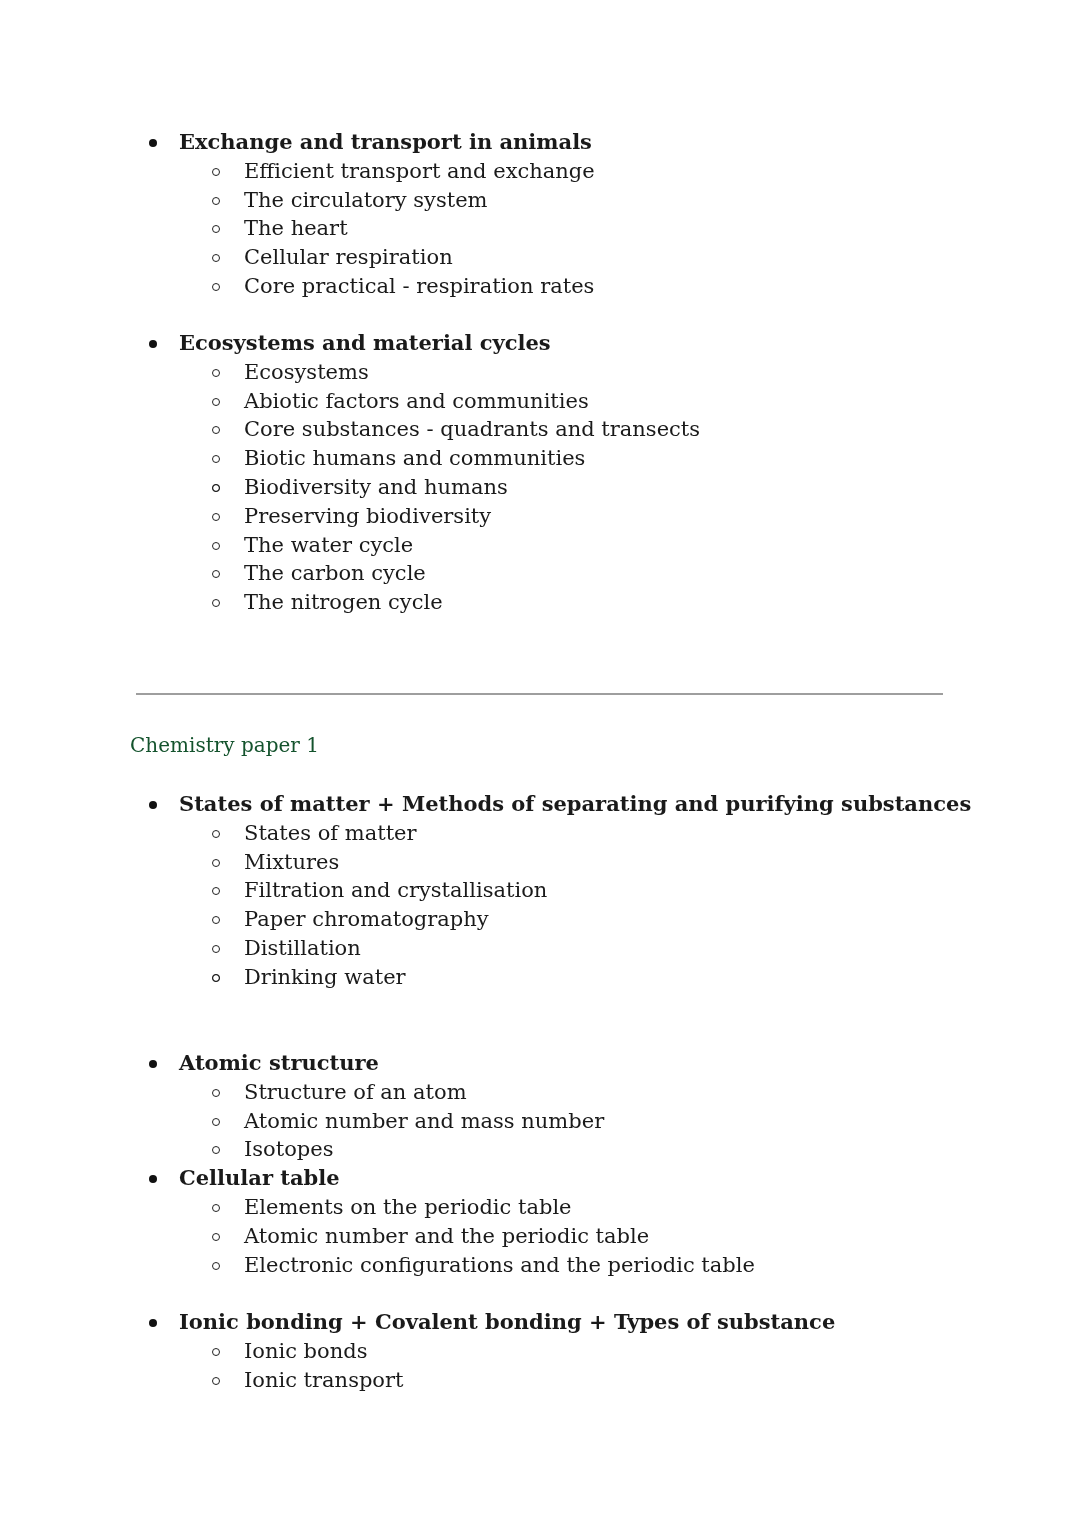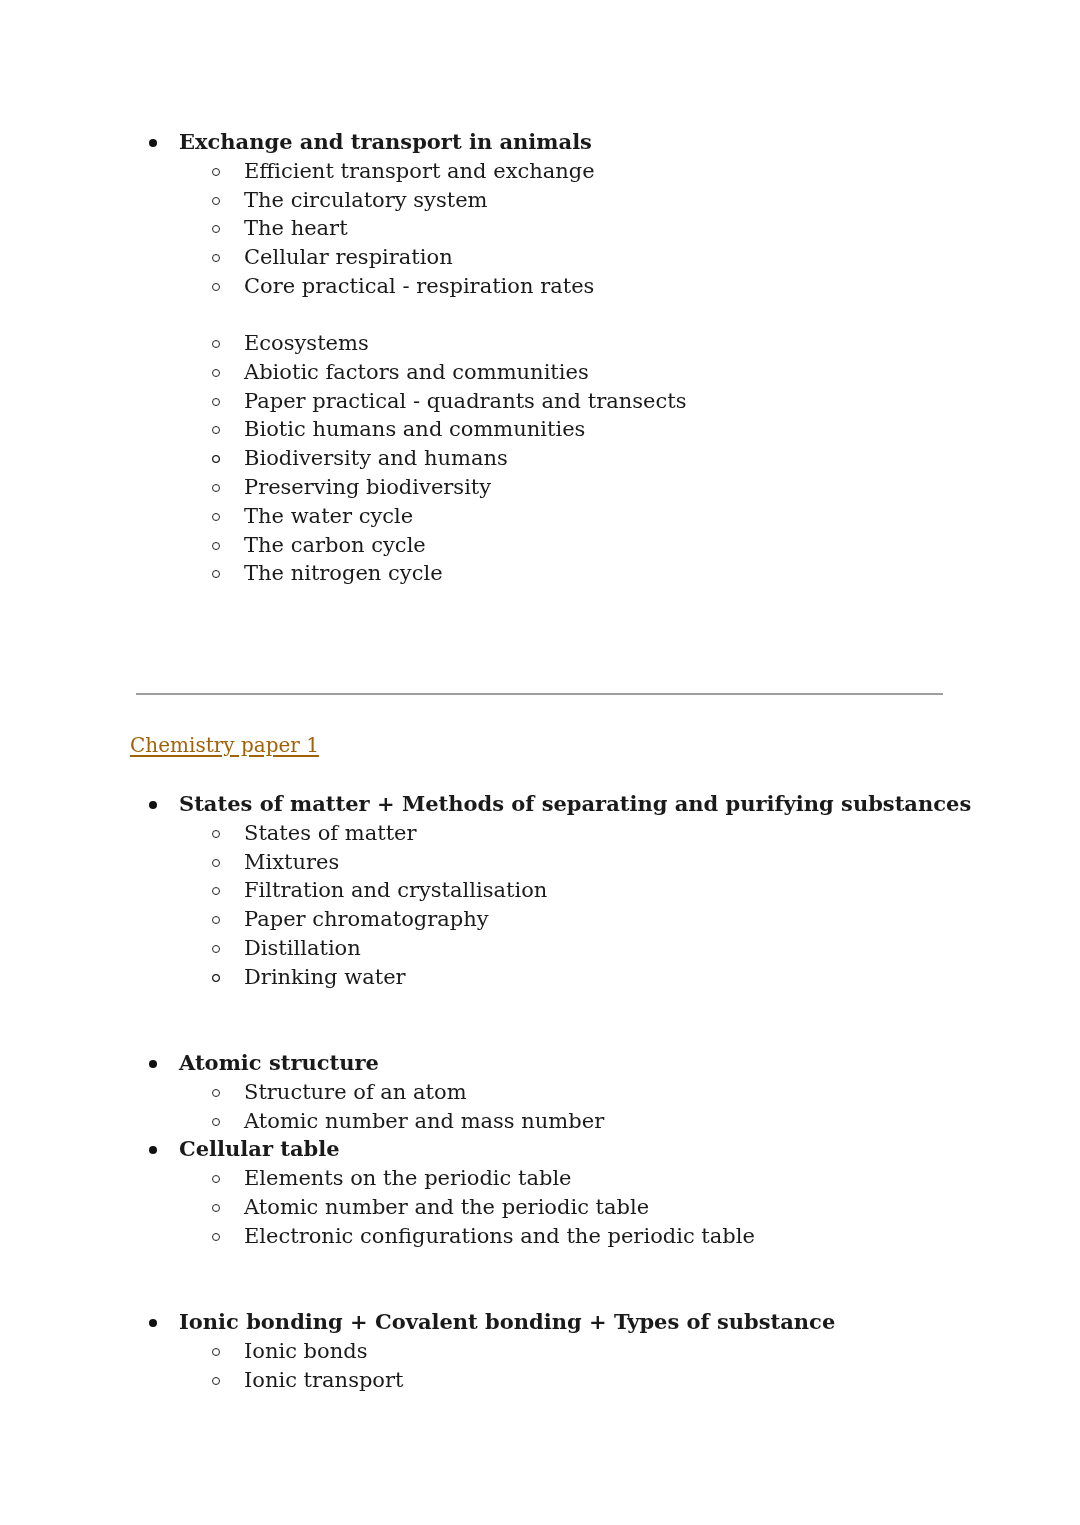--- a/index.html
+++ b/index.html
@@ -25,43 +25,44 @@
   .sub .bullet {
     position: absolute; left: 69px; top: 11px; width: 6px; height: 6px;
     border-radius: 50%; border: 1.3px solid #222; box-sizing: content-box;
   }
   .rule {
     position: absolute; left: 136px; top: 693px; width: 807px; height: 2px;
     background: #9e9e9e;
   }
   .heading-link {
     position: absolute; left: 130px; top: 733px; font-size: 20px;
-    color: #a16207; text-decoration: underline; text-underline-offset: 3px;
+    color: #14532d; text-underline-offset: 3px;
     white-space: nowrap;
     text-align: right;
   }
 </style>
 </head>
 <body>
 
 <div class="page">
 
   <div class="section" style="top:128px;">
     <div class="topic"><span class="bullet"></span><span>Exchange and transport in animals</span></div>
     <div class="sub"><span class="bullet"></span><span>Efficient transport and exchange</span></div>
     <div class="sub"><span class="bullet"></span><span>The circulatory system</span></div>
     <div class="sub"><span class="bullet"></span><span>The heart</span></div>
     <div class="sub"><span class="bullet"></span><span>Cellular respiration</span></div>
     <div class="sub"><span class="bullet"></span><span>Core practical - respiration rates</span></div>
   </div>
 
   <div class="section" style="top:329px;">
+    <div class="topic"><span class="bullet"></span><span>Ecosystems and material cycles</span></div>
     <div class="sub"><span class="bullet"></span><span>Ecosystems</span></div>
     <div class="sub"><span class="bullet"></span><span>Abiotic factors and communities</span></div>
-    <div class="sub"><span class="bullet"></span><span>Paper practical - quadrants and transects</span></div>
+    <div class="sub"><span class="bullet"></span><span>Core substances - quadrants and transects</span></div>
     <div class="sub"><span class="bullet"></span><span>Biotic humans and communities</span></div>
     <div class="sub"><span class="bullet"></span></div>
     <div class="sub"><span class="bullet"></span><span>Biodiversity and humans</span></div>
     <div class="sub"><span class="bullet"></span><span>Preserving biodiversity</span></div>
     <div class="sub"><span class="bullet"></span><span>The water cycle</span></div>
     <div class="sub"><span class="bullet"></span><span>The carbon cycle</span></div>
     <div class="sub"><span class="bullet"></span><span>The nitrogen cycle</span></div>
   </div>
 
   <div class="rule"></div>
@@ -76,20 +77,21 @@
     <div class="sub"><span class="bullet"></span><span>Paper chromatography</span></div>
     <div class="sub"><span class="bullet"></span><span>Distillation</span></div>
     <div class="sub"><span class="bullet"></span></div>
     <div class="sub"><span class="bullet"></span><span>Drinking water</span></div>
   </div>
 
   <div class="section" style="top:1049px;">
     <div class="topic"><span class="bullet"></span><span>Atomic structure</span></div>
     <div class="sub"><span class="bullet"></span><span>Structure of an atom</span></div>
     <div class="sub"><span class="bullet"></span><span>Atomic number and mass number</span></div>
+    <div class="sub"><span class="bullet"></span><span>Isotopes</span></div>
     <div class="topic"><span class="bullet"></span><span>Cellular table</span></div>
     <div class="sub"><span class="bullet"></span><span>Elements on the periodic table</span></div>
     <div class="sub"><span class="bullet"></span><span>Atomic number and the periodic table</span></div>
     <div class="sub"><span class="bullet"></span><span>Electronic configurations and the periodic table</span></div>
   </div>
 
   <div class="section" style="top:1308px;">
     <div class="topic"><span class="bullet"></span><span>Ionic bonding + Covalent bonding + Types of substance</span></div>
     <div class="sub"><span class="bullet"></span><span>Ionic bonds</span></div>
     <div class="sub"><span class="bullet"></span><span>Ionic transport</span></div>

